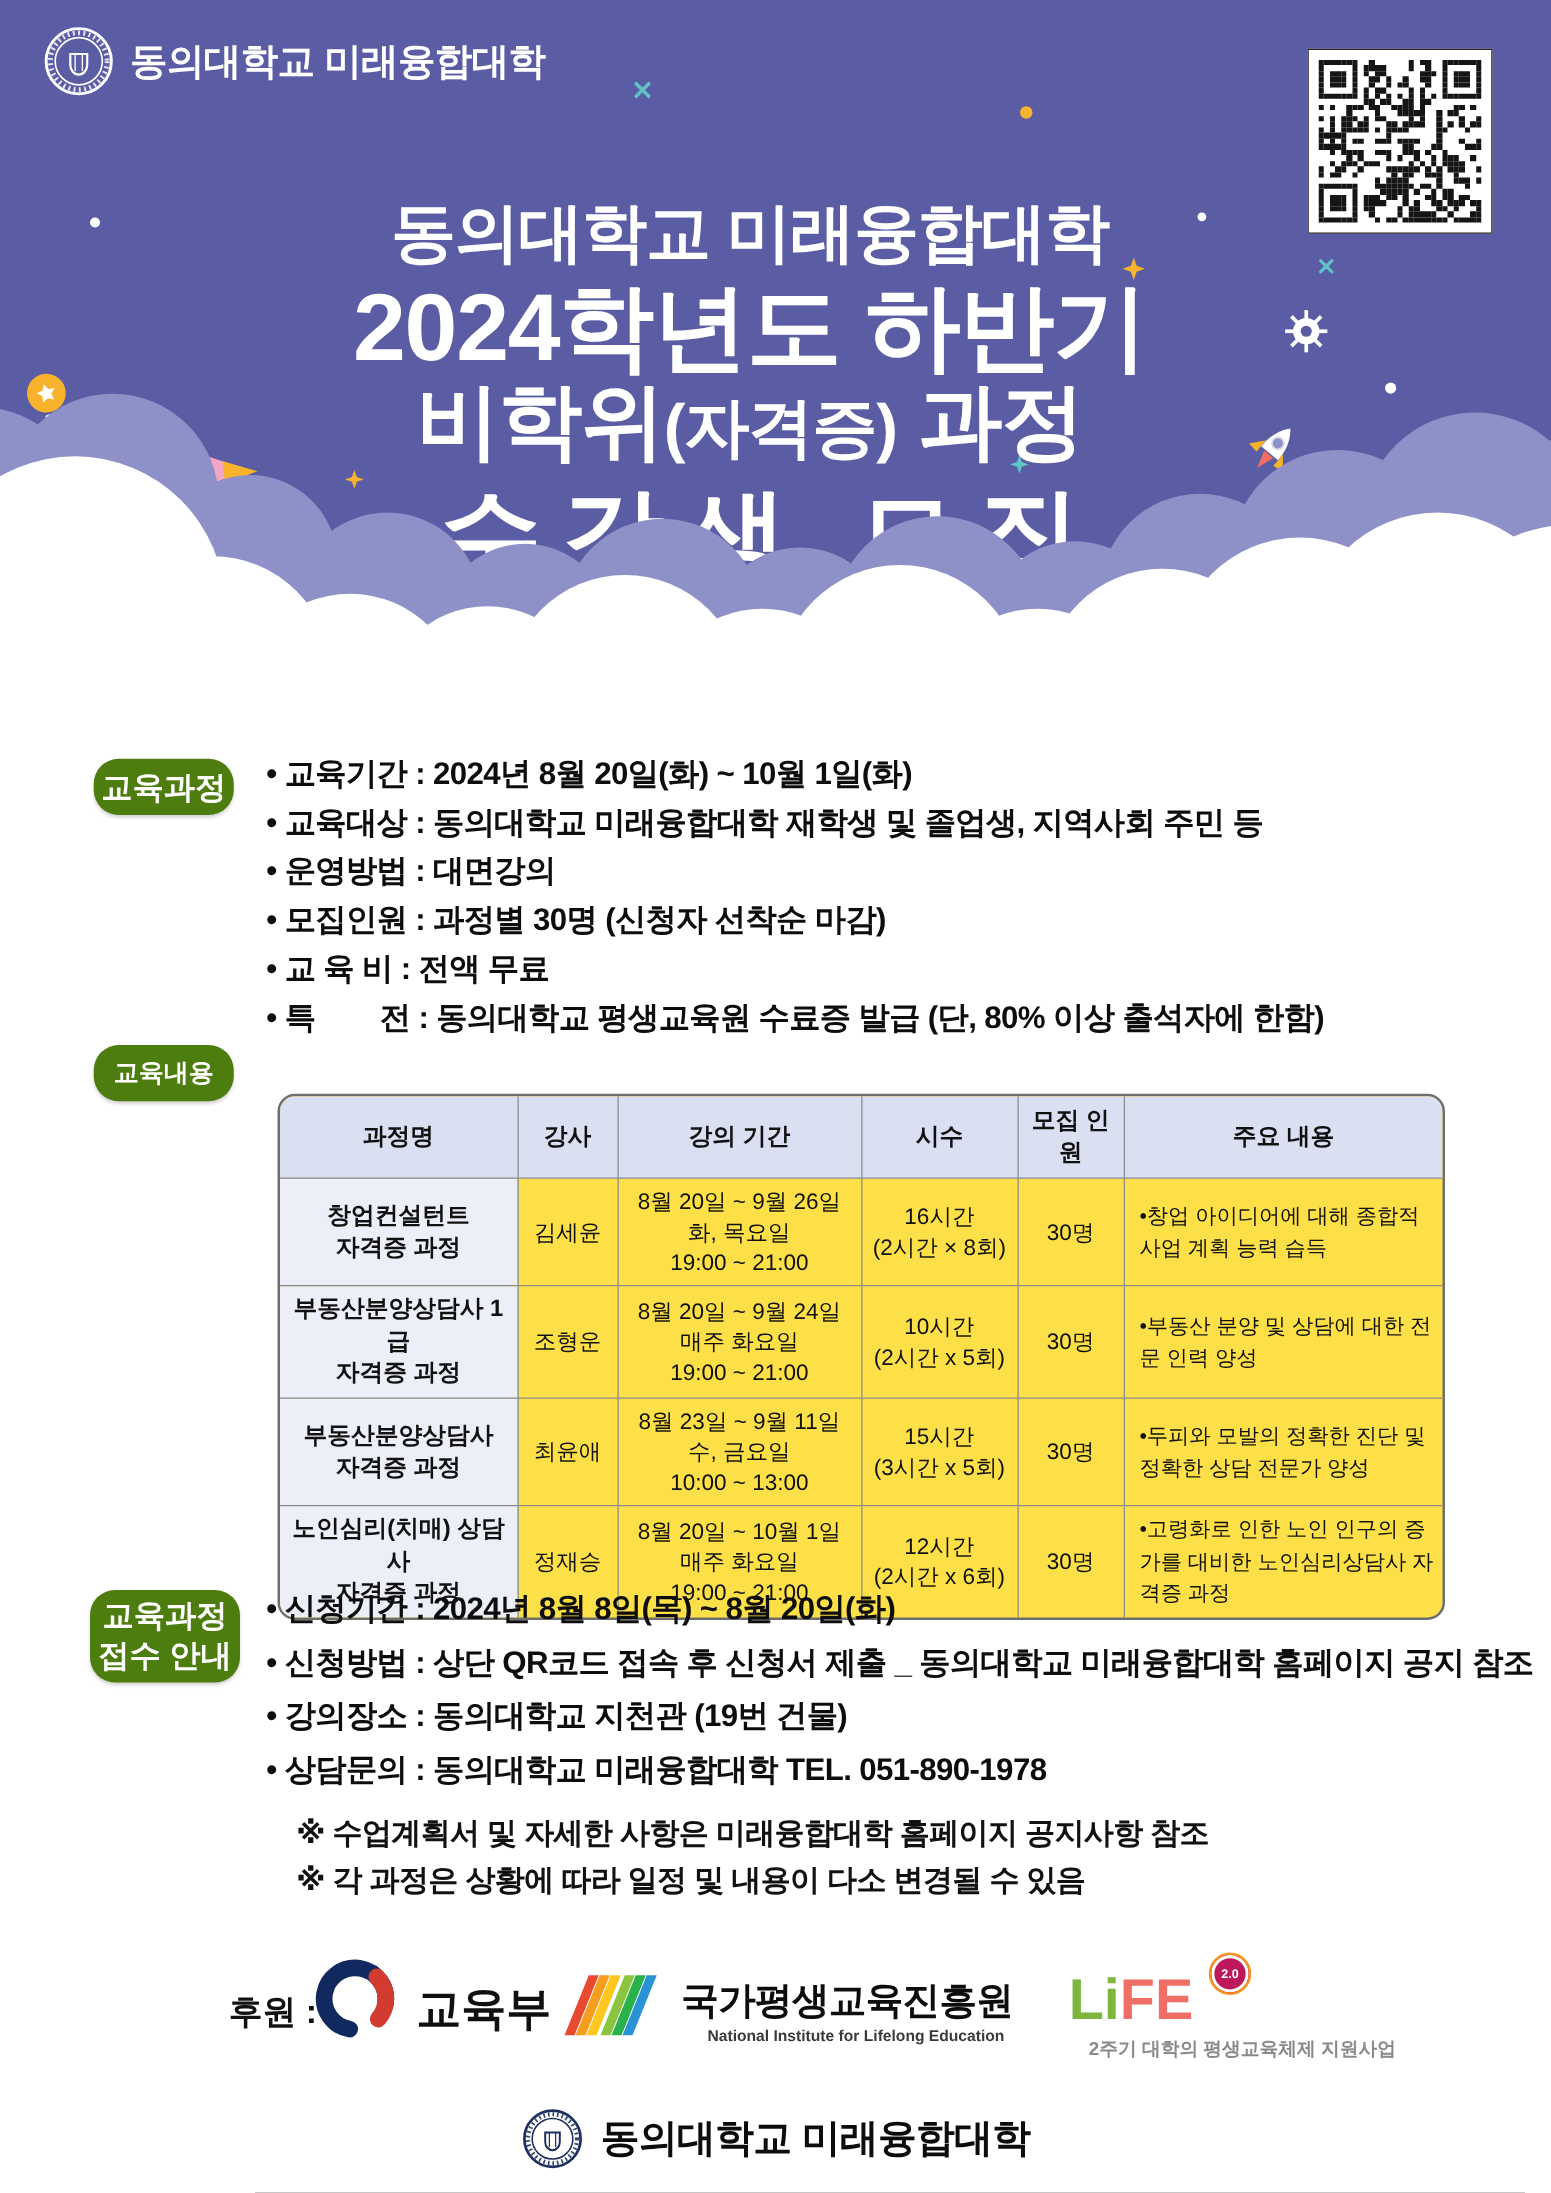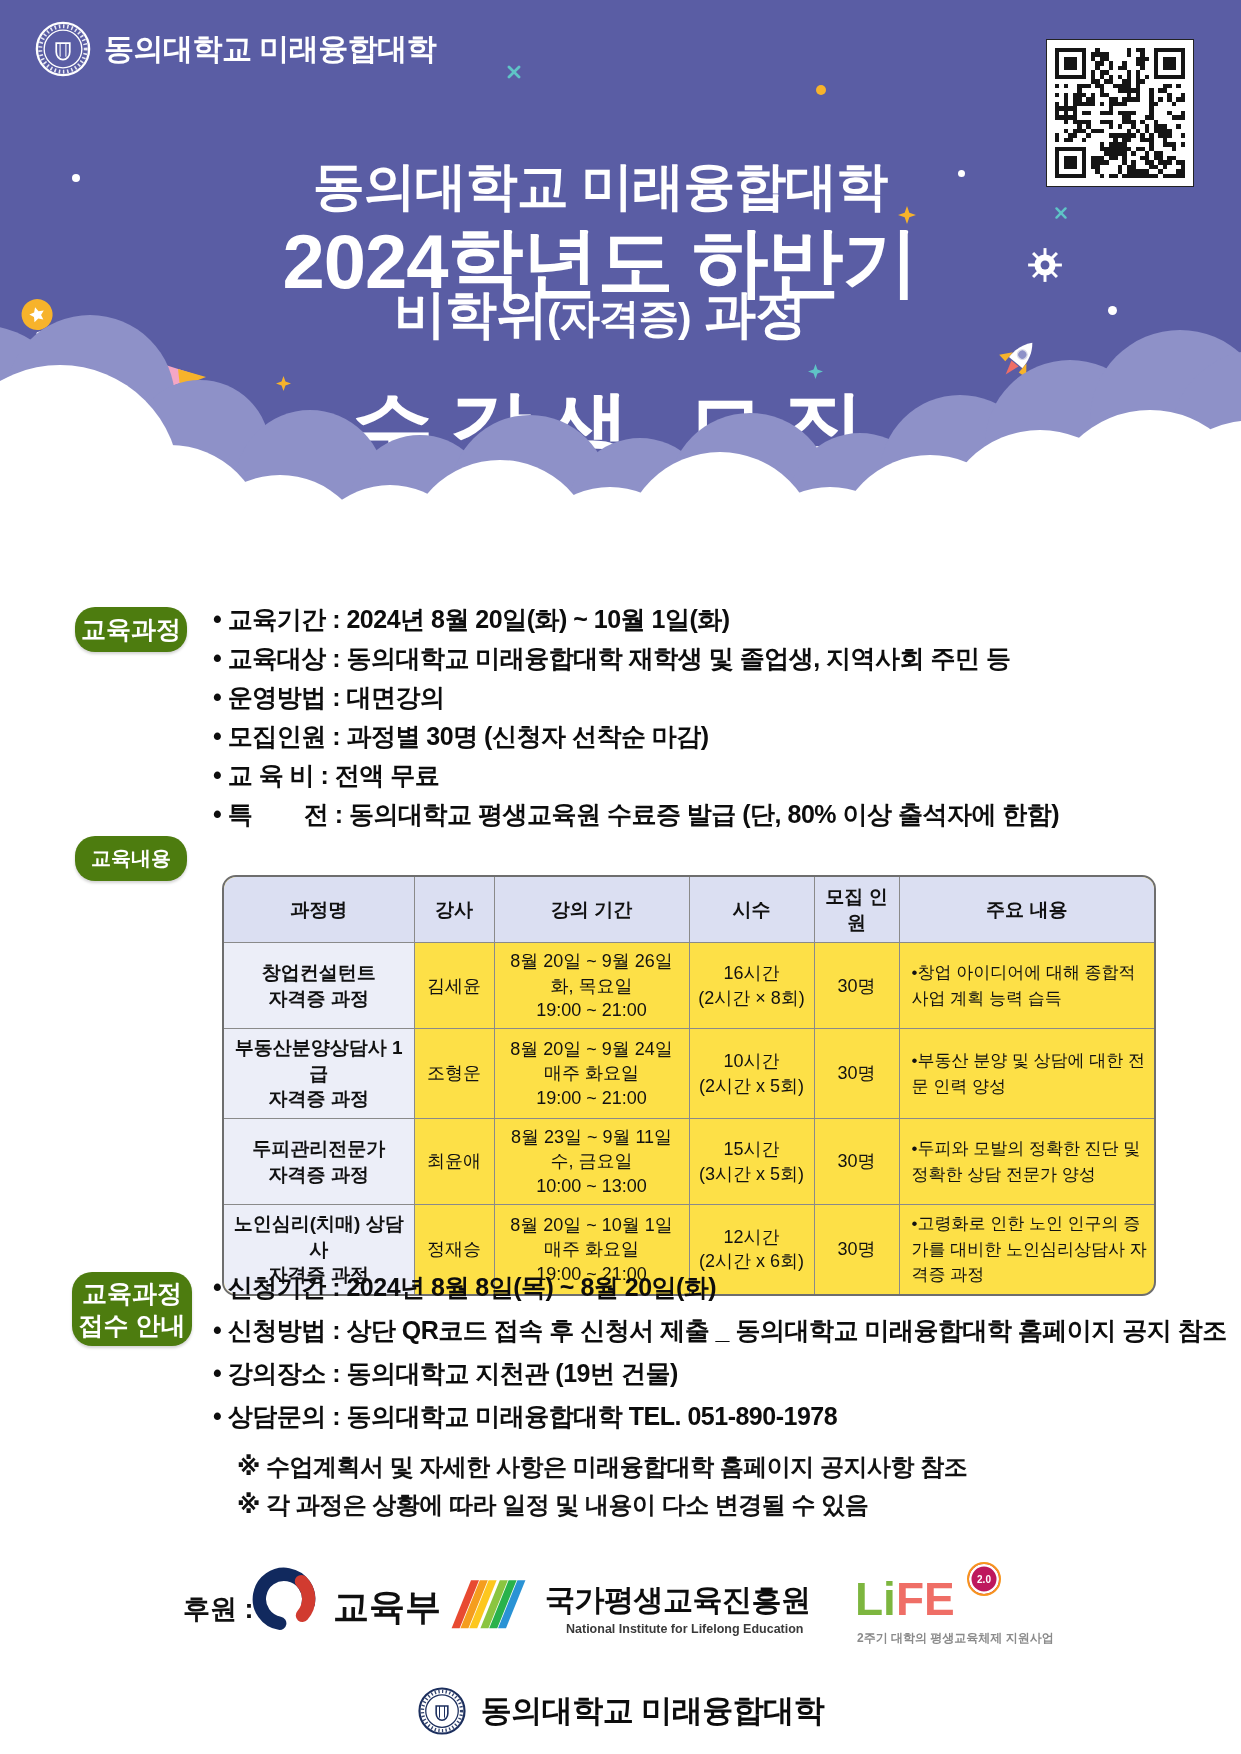--- a/index.html
+++ b/index.html
@@ -15,21 +15,21 @@
   .qr{
     position:absolute;left:1046px;top:39px;width:148px;height:148px;background:#fff;
     border:1px solid #222;box-sizing:border-box;padding:8px;
     display:grid;grid-template-columns:repeat(29,1fr);grid-template-rows:repeat(29,1fr);
   }
   .qr i{display:block;}
   .qr i.on{background:#151515;}
   .title{position:absolute;left:0;width:1200px;text-align:center;color:#fff;font-weight:800;}
   .t1{top:152px;font-size:52px;letter-spacing:-1px;}
   .t2{top:212px;font-size:76px;letter-spacing:-1px;}
-  .t3{top:280px;font-size:52px;letter-spacing:-1px;}
+  .t3{top:292px;font-size:67px;letter-spacing:-1px;}
   .t3 .small{font-size:.78em;}
   .t4{top:374px;font-size:82px;letter-spacing:16px;padding-left:16px;}
   .clouds{position:absolute;left:0;top:280px;}
   .deco{position:absolute;}
   .dot{border-radius:50%;}
   
   .badge{
     position:absolute;background:#4d7c0f;color:#fff;font-weight:800;border-radius:20px;
     display:flex;flex-direction:column;align-items:center;justify-content:center;text-align:center;
     box-shadow:0 2px 3px rgba(0,0,0,.18);
@@ -79,21 +79,21 @@
   .nile-en{position:absolute;left:546px;top:1622px;font-size:12.5px;font-weight:700;color:#3a3a3a;padding-left:20px;}
   .life{position:absolute;left:855px;top:1572px;width:200px;}
   .life-word{font-size:46px;font-weight:900;letter-spacing:0;}
   .life-word .green{color:#7db63f;}
   .life-word .coral{color:#ef6e66;}
   .life-badge{
     position:absolute;left:112px;top:-10px;width:30px;height:30px;border-radius:50%;
     background:#be185d;box-shadow:inset 0 0 0 2.5px #fff;border:2px solid #f7941e;
     display:flex;align-items:center;justify-content:center;color:#fff;font-size:10px;font-weight:800;
   }
-  .life-sub{position:absolute;left:2px;top:58px;font-size:12px;color:#8a8a8a;font-weight:700;white-space:nowrap;}
+  .life-sub{position:absolute;left:16px;top:58px;font-size:15px;color:#8a8a8a;font-weight:700;white-space:nowrap;}
   .bottom-row{
     position:absolute;left:0;top:1686px;width:1241px;display:flex;align-items:center;justify-content:center;gap:14px;
   }
   .bottom-row .uni-text{font-size:31px;font-weight:800;color:#0c0c0c;letter-spacing:-.5px;}
 </style>
 </head>
 <body>
 
 <div class="poster">
 
@@ -1116,21 +1116,21 @@
         <td><span>조형운</span></td>
         <td><span>8월 20일 ~ 9월 24일
 매주 화요일
 19:00 ~ 21:00</span></td>
         <td><span>10시간
 (2시간 x 5회)</span></td>
         <td><span>30명</span></td>
         <td class="c-content"><span>부동산 분양 및 상담에 대한 전문 인력 양성</span></td>
       </tr>
       <tr>
-        <td class="c-name"><span>두피관리전문가
+        <td class="c-name"><span>부동산분양상담사
 자격증 과정</span></td>
         <td><span>최윤애</span></td>
         <td><span>8월 23일 ~ 9월 11일
 수, 금요일
 10:00 ~ 13:00</span></td>
         <td><span>15시간
 (3시간 x 5회)</span></td>
         <td><span>30명</span></td>
         <td class="c-content"><span>두피와 모발의 정확한 진단 및 정확한 상담 전문가 양성</span></td>
       </tr>

